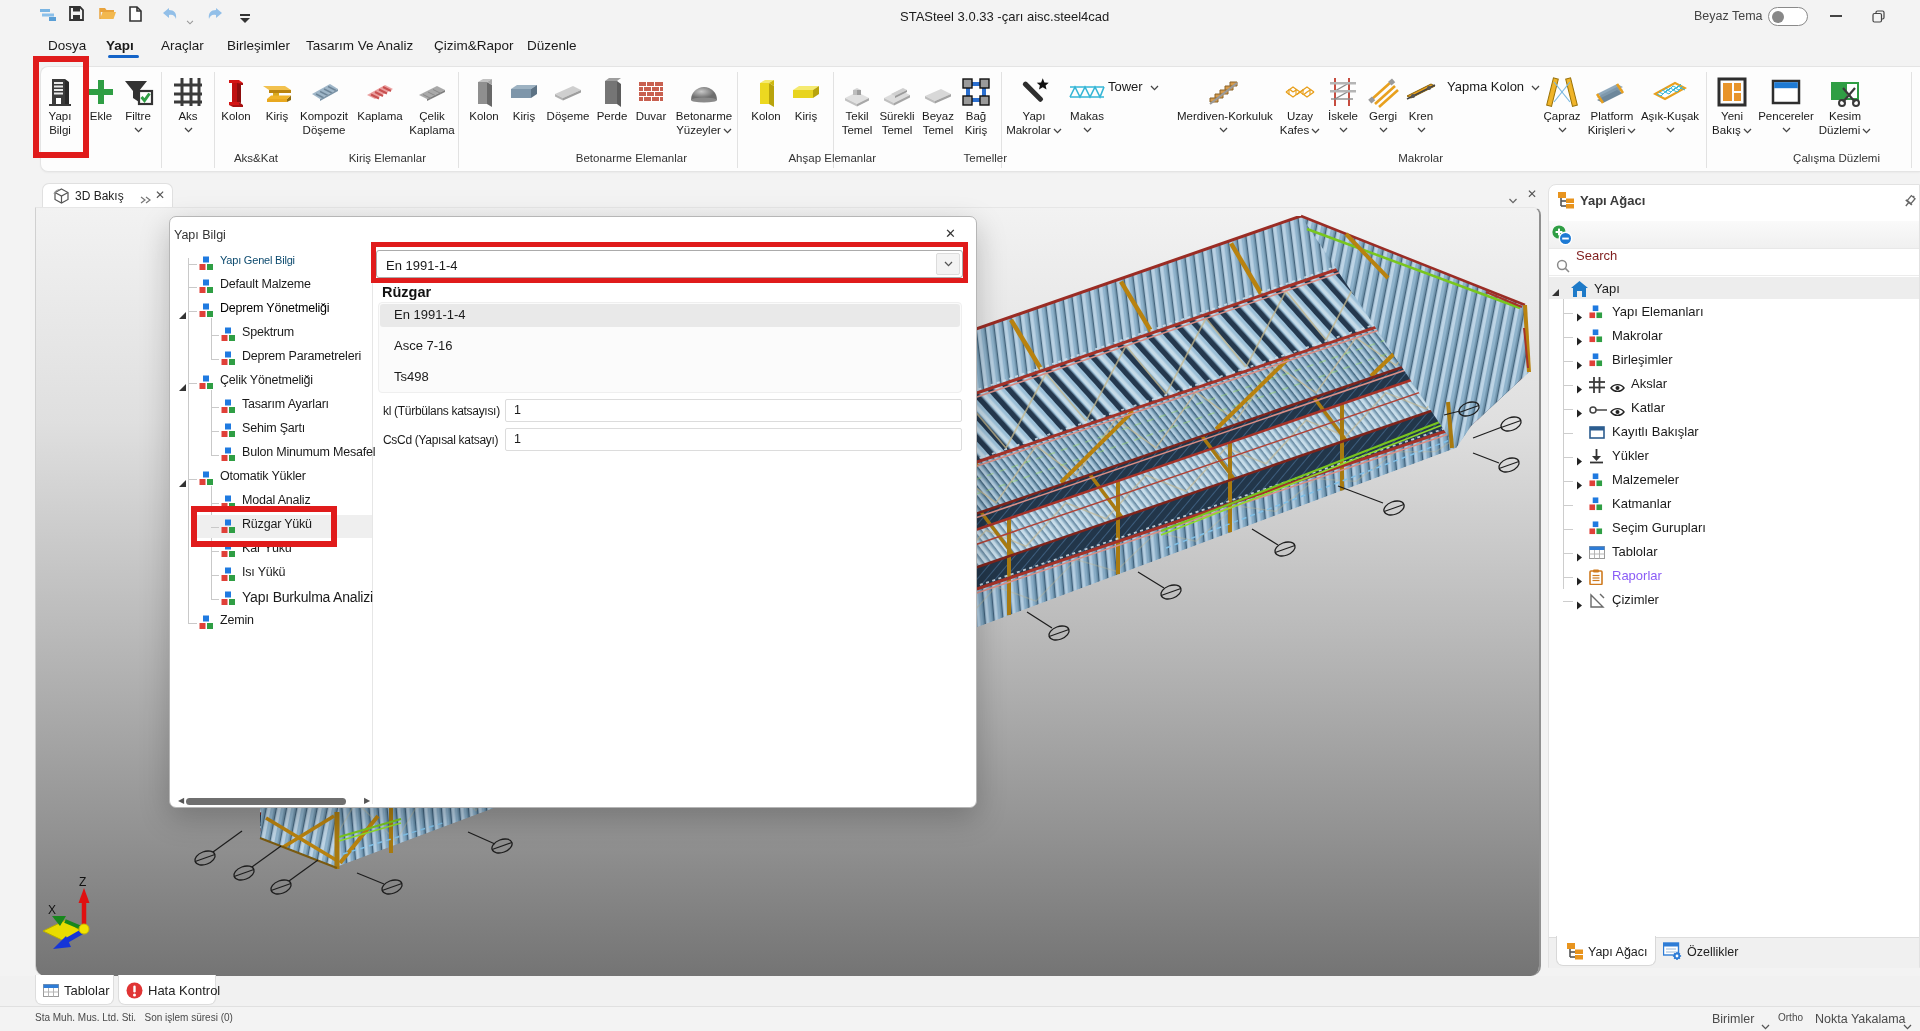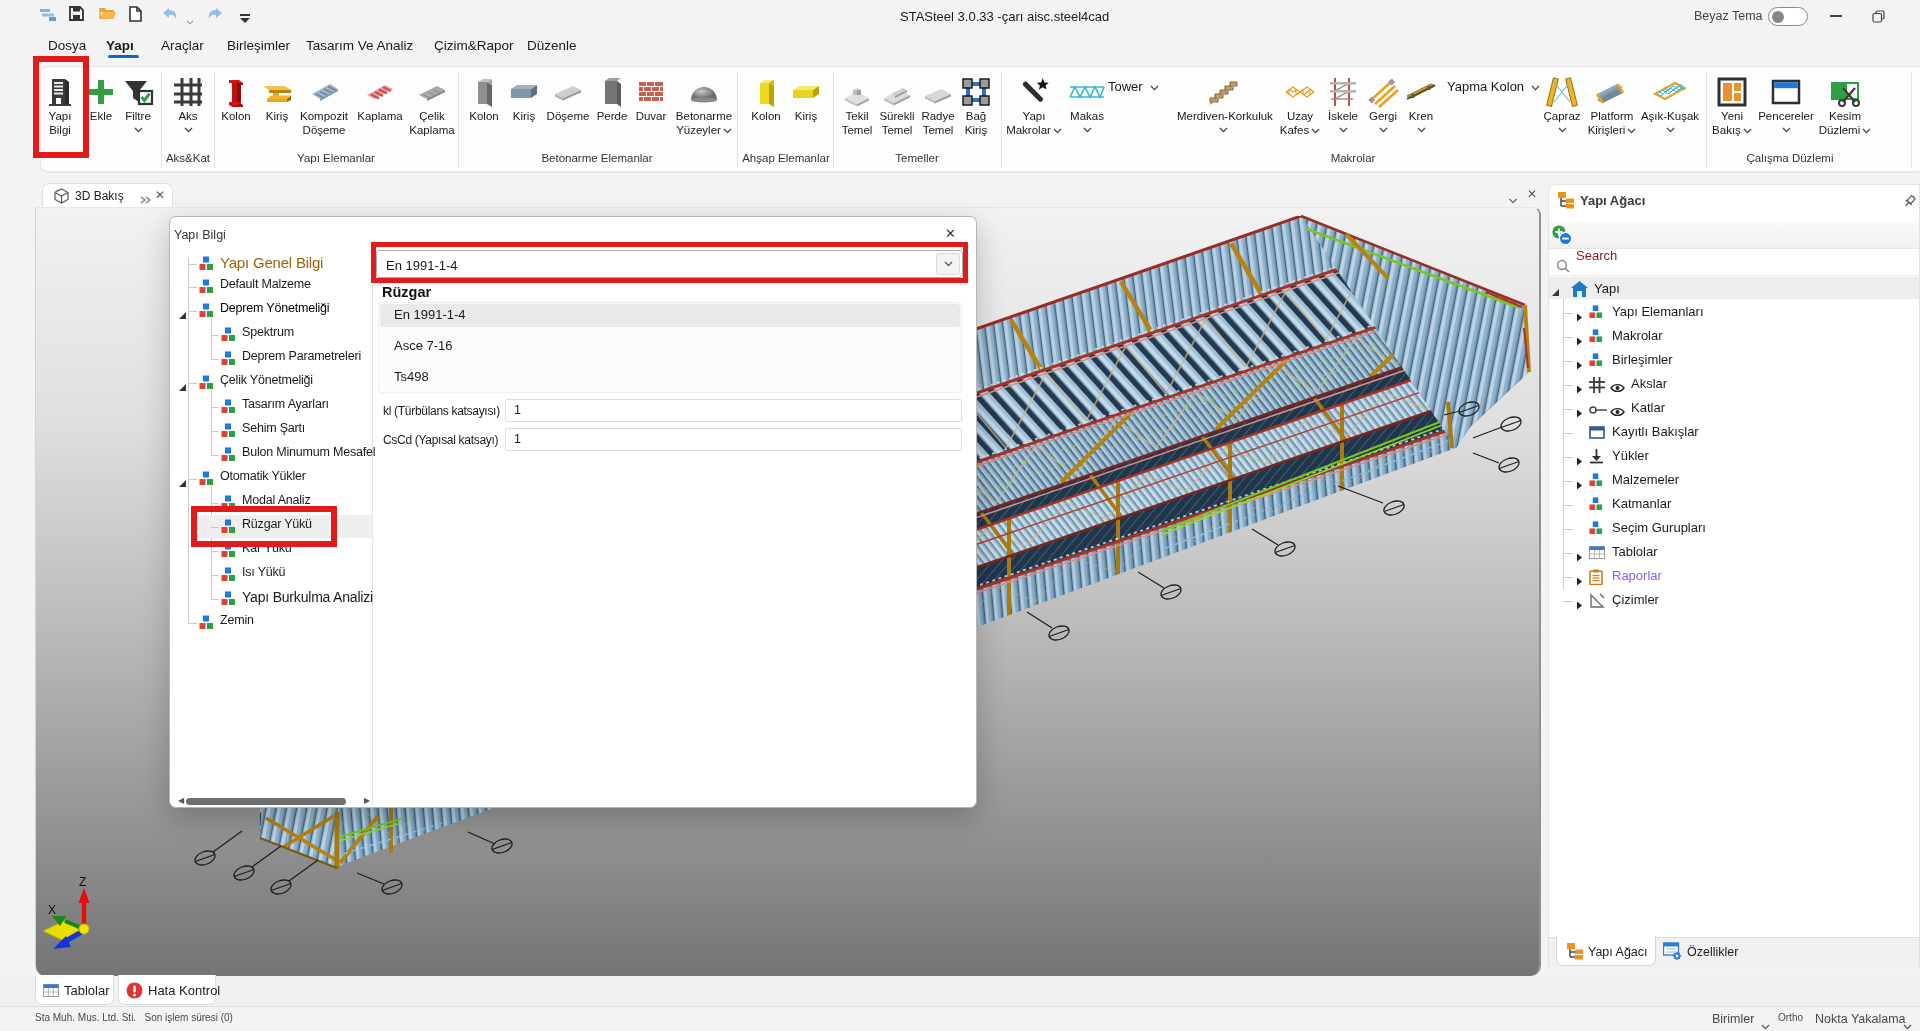--- a/index.html
+++ b/index.html
@@ -2,21 +2,21 @@
 <html><head><meta charset="utf-8"><style>
 *{margin:0;padding:0;box-sizing:border-box}
 html,body{width:1920px;height:1031px;overflow:hidden;background:#f3f3f3;font-family:"Liberation Sans",sans-serif;-webkit-font-smoothing:antialiased}
 .abs{position:absolute}
 .rbtn{position:absolute;top:74px;text-align:center}
 .rico{height:36px;display:flex;align-items:center;justify-content:center}
 .rlbl{font-size:11.5px;line-height:13.5px;color:#1a1a1a;white-space:nowrap}
 .rlbl .chv{margin-left:2px}
 .rtop{position:absolute;top:79px;font-size:13px;color:#1a1a1a;white-space:nowrap}
 .rsep{position:absolute;top:72px;width:1px;height:96px;background:#e2e2e2}
-.rgrp{position:absolute;top:152px;width:180px;text-align:center;font-size:11.5px;color:#333;white-space:nowrap}
+.rgrp{position:absolute;top:152px;width:180px;text-align:right;font-size:11.5px;color:#333;white-space:nowrap}
 .mitem{position:absolute;top:38px;font-size:13.5px;color:#1a1a1a}
 .qi{position:absolute;top:6px}
 </style></head><body>
 <div class="abs" style="left:900px;top:9px;font-size:13px;color:#1a1a1a">STASteel 3.0.33 -çarı aisc.steel4cad</div>
 <div class="qi" style="left:40px"><svg width="16" height="16" viewBox="0 0 16 16">
       <rect x="0" y="3" width="10" height="3" fill="#7ab5e3"></rect>
       <rect x="2" y="7.5" width="12" height="3" fill="#8bc0ea"></rect>
       <rect x="9" y="11" width="7" height="4" fill="#5a9fd6"></rect>
     </svg></div>
 <div class="qi" style="left:69px"><svg width="15" height="15" viewBox="0 0 15 15">
@@ -325,21 +325,21 @@
     <div class="rlbl">Temel</div>
   </div>
 <div class="rbtn" style="left:901px;width:74px">
     <div class="rico">
       <svg width="32" height="32" viewBox="0 0 32 32">
         <polygon points="3,20 19,13 29,18 13,25" fill="#d8d8d8"></polygon>
         <polygon points="13,25 29,18 29,20.5 13,27.5" fill="#a2a2a2"></polygon>
         <polygon points="3,20 13,25 13,27.5 3,22.5" fill="#bcbcbc"></polygon>
       </svg>
     </div>
-    <div class="rlbl">Radye</div>
+    <div class="rlbl">Beyaz</div>
     <div class="rlbl">Temel</div>
   </div>
 <div class="rbtn" style="left:939px;width:74px">
     <div class="rico">
       <svg width="32" height="32" viewBox="0 0 32 32">
         <g stroke="#111" stroke-width="1.4">
           <rect x="8" y="8" width="16" height="16" fill="none" stroke="#2a6fd0" stroke-width="4"></rect>
 <rect x="3" y="3" width="9" height="9" fill="#9a9a9a"></rect>
           <rect x="20" y="3" width="9" height="9" fill="#9a9a9a"></rect>
 <rect x="3" y="20" width="9" height="9" fill="#9a9a9a"></rect>
@@ -571,21 +571,21 @@
     </svg></div>
 <div class="rsep" style="left:161px"></div>
 <div class="rsep" style="left:214px"></div>
 <div class="rsep" style="left:458px"></div>
 <div class="rsep" style="left:737px"></div>
 <div class="rsep" style="left:833px"></div>
 <div class="rsep" style="left:1001px"></div>
 <div class="rsep" style="left:1706px"></div>
 <div class="rsep" style="left:1911px"></div>
 <div class="rgrp" style="left:98px">Aks&amp;Kat</div>
-<div class="rgrp" style="left:246px">Yapı Elemanlar</div>
+<div class="rgrp" style="left:246px">Kiriş Elemanlar</div>
 <div class="rgrp" style="left:507px">Betonarme Elemanlar</div>
 <div class="rgrp" style="left:696px">Ahşap Elemanlar</div>
 <div class="rgrp" style="left:827px">Temeller</div>
 <div class="rgrp" style="left:1263px">Makrolar</div>
 <div class="rgrp" style="left:1700px">Çalışma Düzlemi</div>
 <div class="abs" style="left:42px;top:183px;width:131px;height:25px;background:#fff;border:1px solid #e0e0e0;border-bottom:none;border-radius:7px 7px 0 0"></div>
 <div class="abs" style="left:53px;top:188px"><svg width="17" height="16" viewBox="0 0 17 16">
       <g fill="none" stroke="#555" stroke-width="1.2">
         <polygon points="8.5,1 15,4.5 15,11.5 8.5,15 2,11.5 2,4.5"></polygon>
         <polyline points="2,4.5 8.5,8 15,4.5"></polyline>
@@ -1024,21 +1024,21 @@
 <div style="position:absolute;left:188px;top:258px;width:1px;height:365px;background:#c9c9c9"></div>
 <div style="position:absolute;left:211px;top:318px;width:1px;height:41px;background:#c9c9c9"></div>
 <div style="position:absolute;left:211px;top:390px;width:1px;height:65px;background:#c9c9c9"></div>
 <div style="position:absolute;left:211px;top:486px;width:1px;height:113px;background:#c9c9c9"></div>
 <div style="position:absolute;left:188px;top:264px;width:9px;height:1px;background:#c9c9c9"></div>
 <div style="position:absolute;left:199px;top:256px"><svg width="15" height="15" viewBox="0 0 15 15">
       <rect x="4" y="0.5" width="6" height="6" fill="#1f7ae0"></rect>
       <rect x="0.5" y="8" width="6" height="6" fill="#e04038"></rect>
       <rect x="8" y="8" width="6" height="6" fill="#2f9e44"></rect>
     </svg></div>
-<div style="position:absolute;left:220px;top:254px;font-size:15px;letter-spacing:-0.2px;color:#a16207;white-space:nowrap">Yapı Genel Bilgi</div>
+<div style="position:absolute;left:220px;top:254px;font-size:11px;letter-spacing:-0.2px;color:#0c4a6e;white-space:nowrap">Yapı Genel Bilgi</div>
 <div style="position:absolute;left:188px;top:287px;width:9px;height:1px;background:#c9c9c9"></div>
 <div style="position:absolute;left:199px;top:279px"><svg width="15" height="15" viewBox="0 0 15 15">
       <rect x="4" y="0.5" width="6" height="6" fill="#1f7ae0"></rect>
       <rect x="0.5" y="8" width="6" height="6" fill="#e04038"></rect>
       <rect x="8" y="8" width="6" height="6" fill="#2f9e44"></rect>
     </svg></div>
 <div style="position:absolute;left:220px;top:277px;font-size:12.5px;letter-spacing:-0.2px;color:#1a1a1a;white-space:nowrap">Default Malzeme</div>
 <div style="position:absolute;left:188px;top:311px;width:9px;height:1px;background:#c9c9c9"></div>
 <div style="position:absolute;left:178px;top:306px"><svg width="9" height="9" viewBox="0 0 9 9">
       <polygon points="8,1 8,8 1,8" fill="#333"></polygon>

